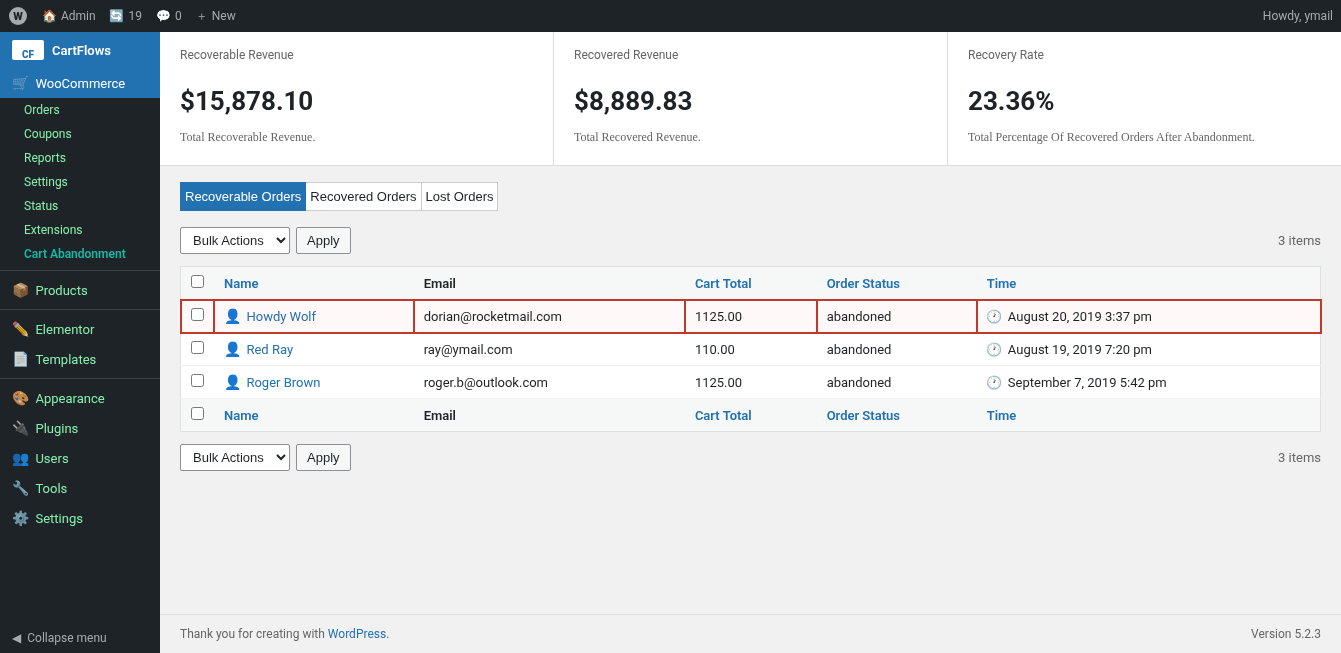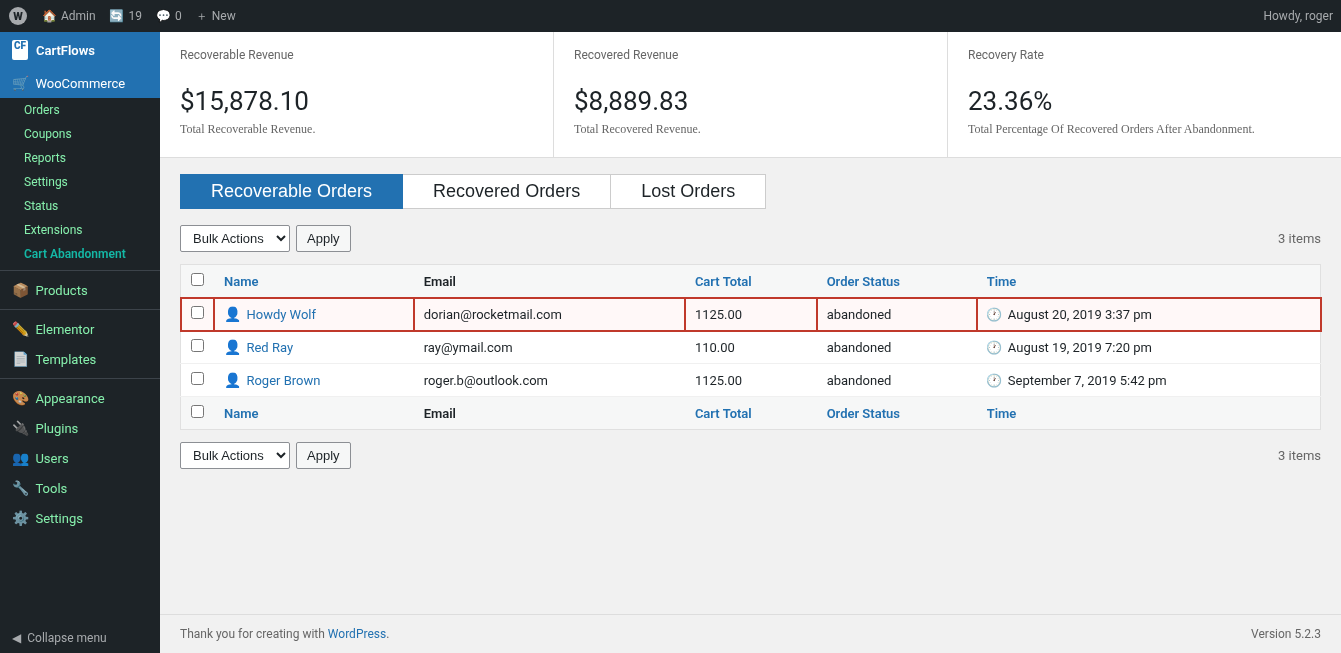--- a/index.html
+++ b/index.html
@@ -38,24 +38,24 @@
       color: #fff;
       padding: 8px 12px;
       font-size: 13px;
       font-weight: 600;
       display: flex;
       align-items: center;
       gap: 8px;
       cursor: pointer;
     }
     .sidebar-brand .brand-icon {
-      width: 16px; height: 20px;
+      width: 32px; height: 20px;
       background: #fff;
       border-radius: 2px;
-      display: flex; align-items: flex-start; justify-content: center;
+      display: flex; align-items: flex-end; justify-content: center;
       font-size: 10px; font-weight: 900; color: #2271b1;
     }
     .sidebar-item {
       color: #86efac;
       padding: 7px 12px;
       cursor: pointer;
       font-size: 13px;
       display: flex;
       align-items: center;
       gap: 6px;
@@ -104,33 +104,33 @@
     }
     .stat-card:last-child { border-right: none; }
     .stat-label {
       font-size: 12px;
       color: #666;
       margin-bottom: 24px;
       font-weight: 400;
     }
     .stat-value {
       font-size: 26px;
-      font-weight: 400;
+      font-weight: 700;
       color: #1d2327;
-      margin-bottom: 6px;
+      margin-bottom: 14px;
     }
     .stat-desc { font-size: 12px; color: #666; font-family: Liberation Serif, serif; }
 
     
     .tabs-section { padding: 16px 20px 0; display: flex; gap: 0; }
     .tab-btn {
-      padding: 6px 30px;
+      padding: 6px 4px;
       border: 1px solid #ccc;
       background: #fff;
-      font-size: 18px;
+      font-size: 13px;
       cursor: pointer;
       color: #1d2327;
       margin-right: -1px;
     }
     .tab-btn.active {
       background: #2271b1;
       color: #fff;
       border-color: #2271b1;
       z-index: 1;
     }
@@ -237,21 +237,21 @@
     </span>
     <span class="top-bar-item">
       <span>💬</span>
       <span>0</span>
     </span>
     <span class="top-bar-item">
       <span>＋</span>
       <span>New</span>
     </span>
   </div>
-  <div class="top-bar-right">Howdy, roger</div>
+  <div class="top-bar-right">Howdy, ymail</div>
 </div>
 
 <div class="main-layout">
 
   <div class="sidebar">
     <div class="sidebar-brand">
       <div class="brand-icon">
           <span>CF</span>
         </div>
       <span>CartFlows</span>

